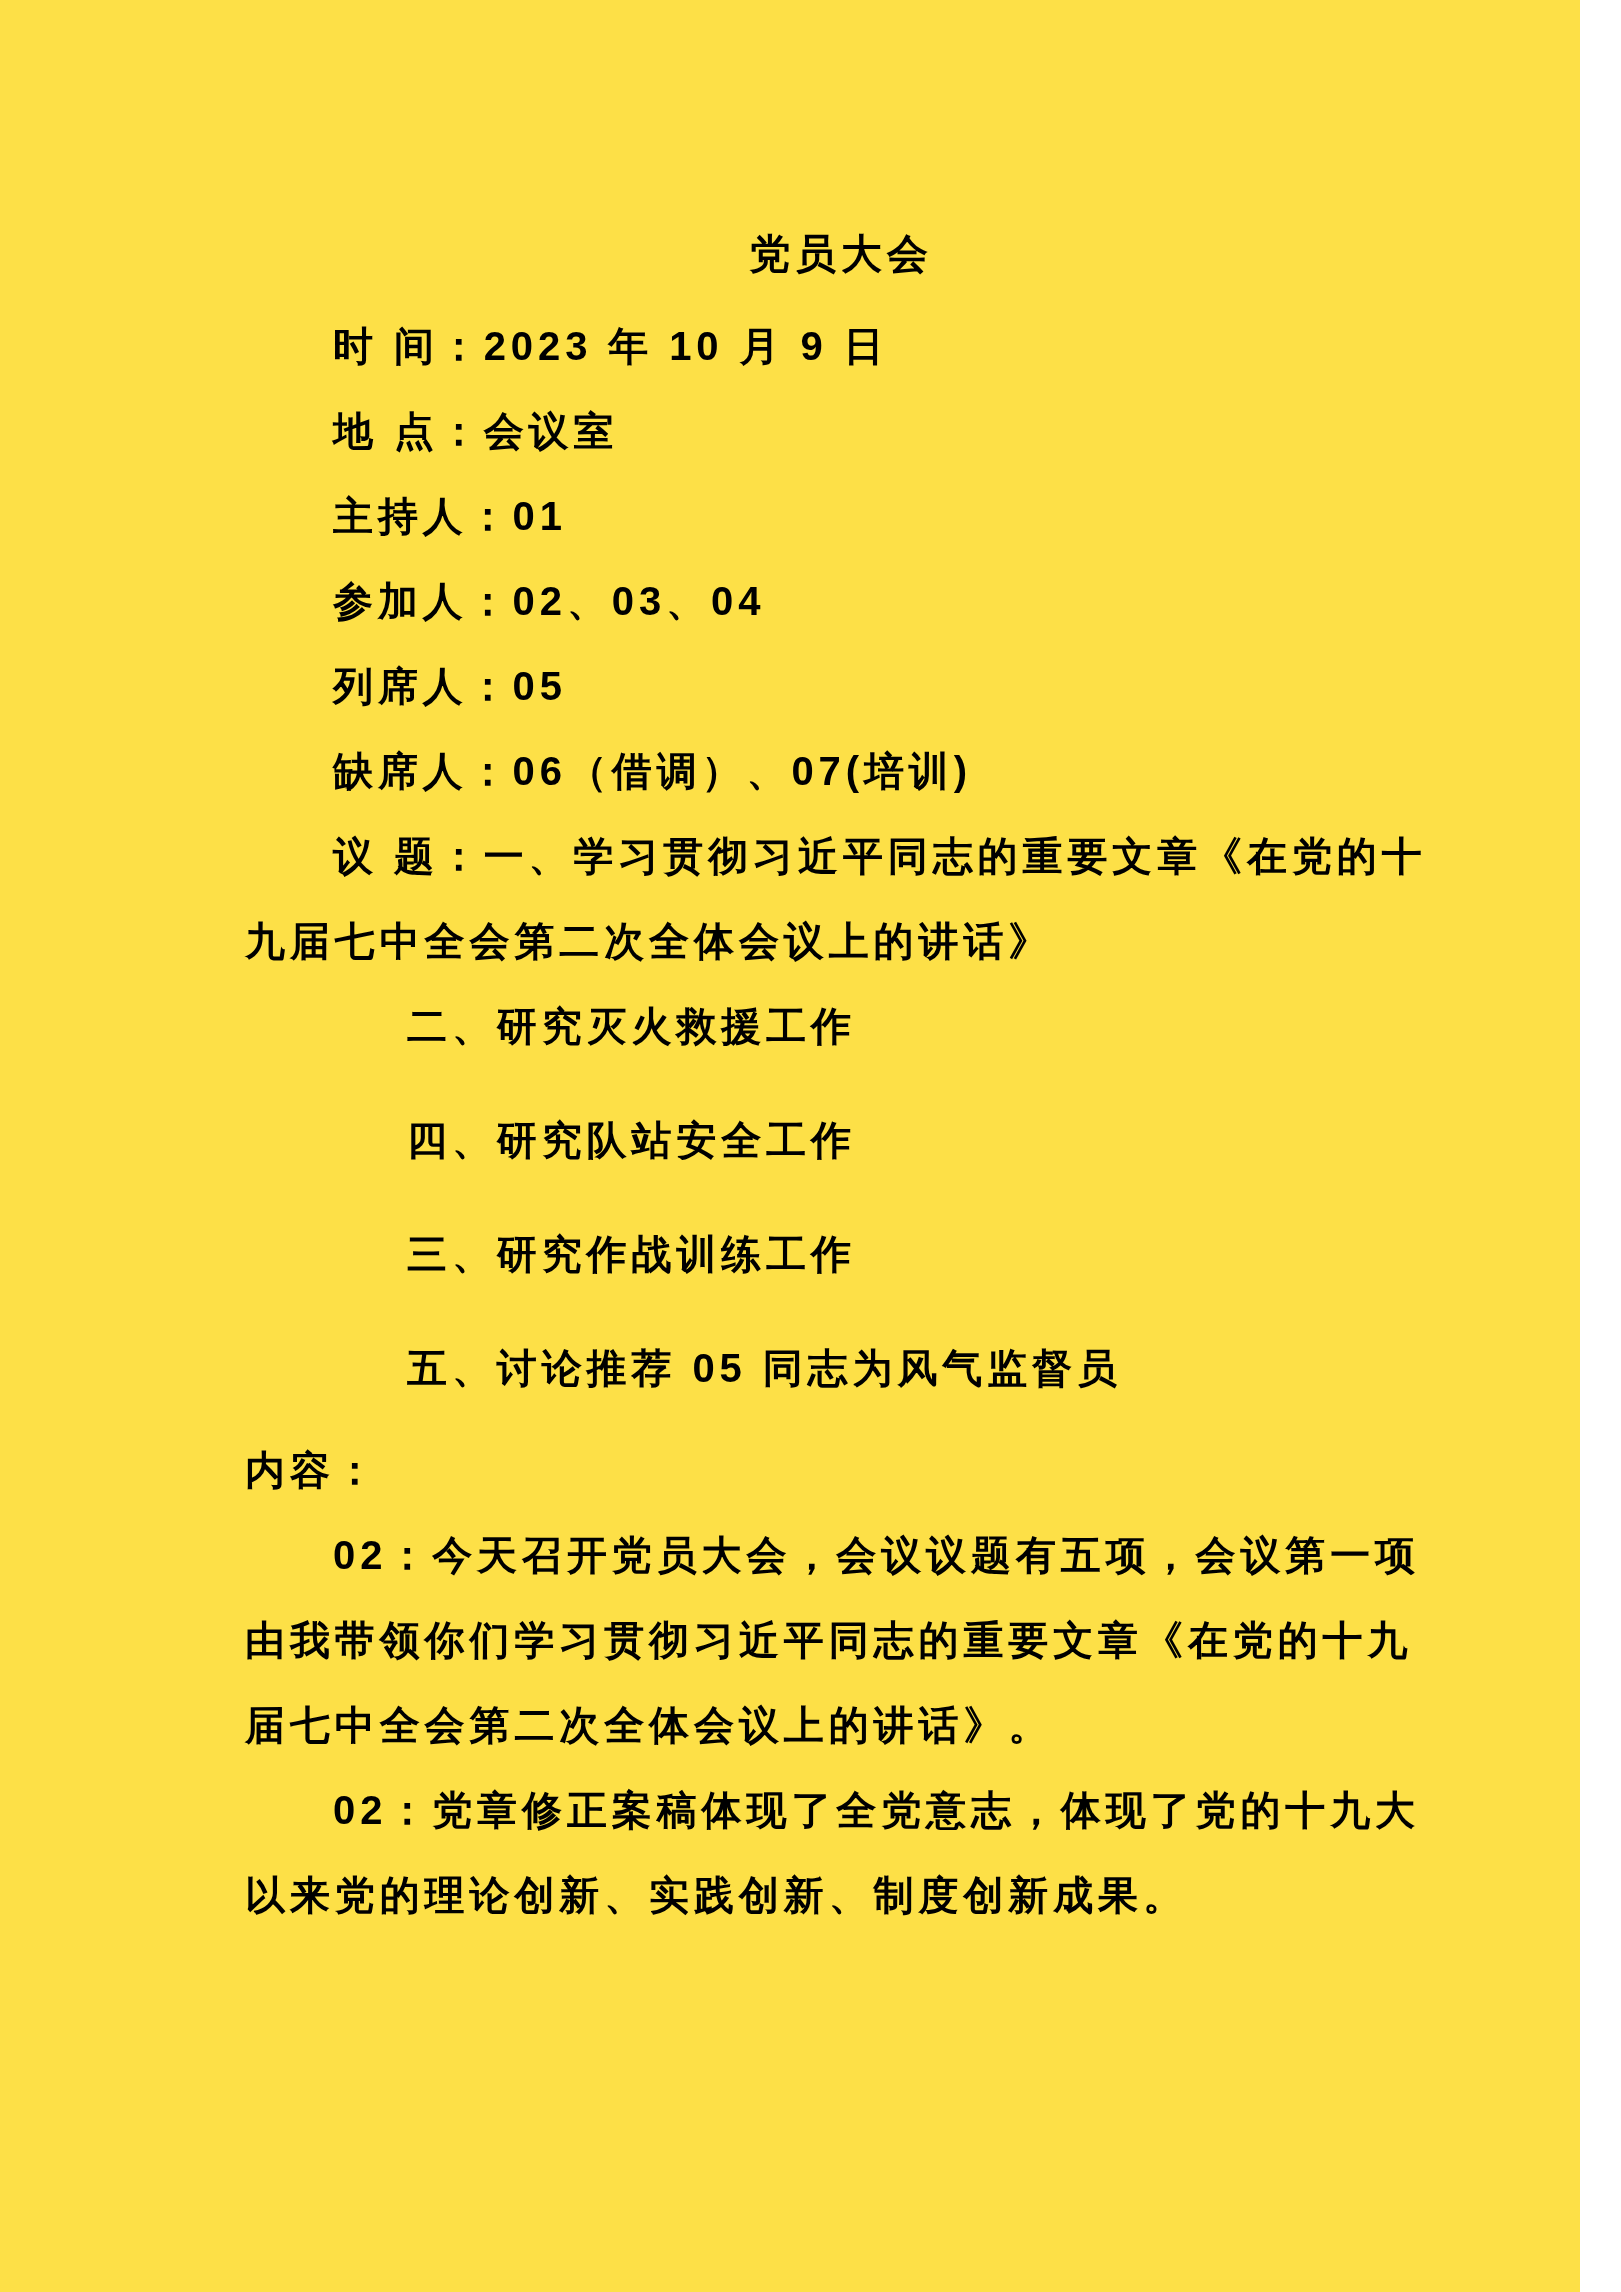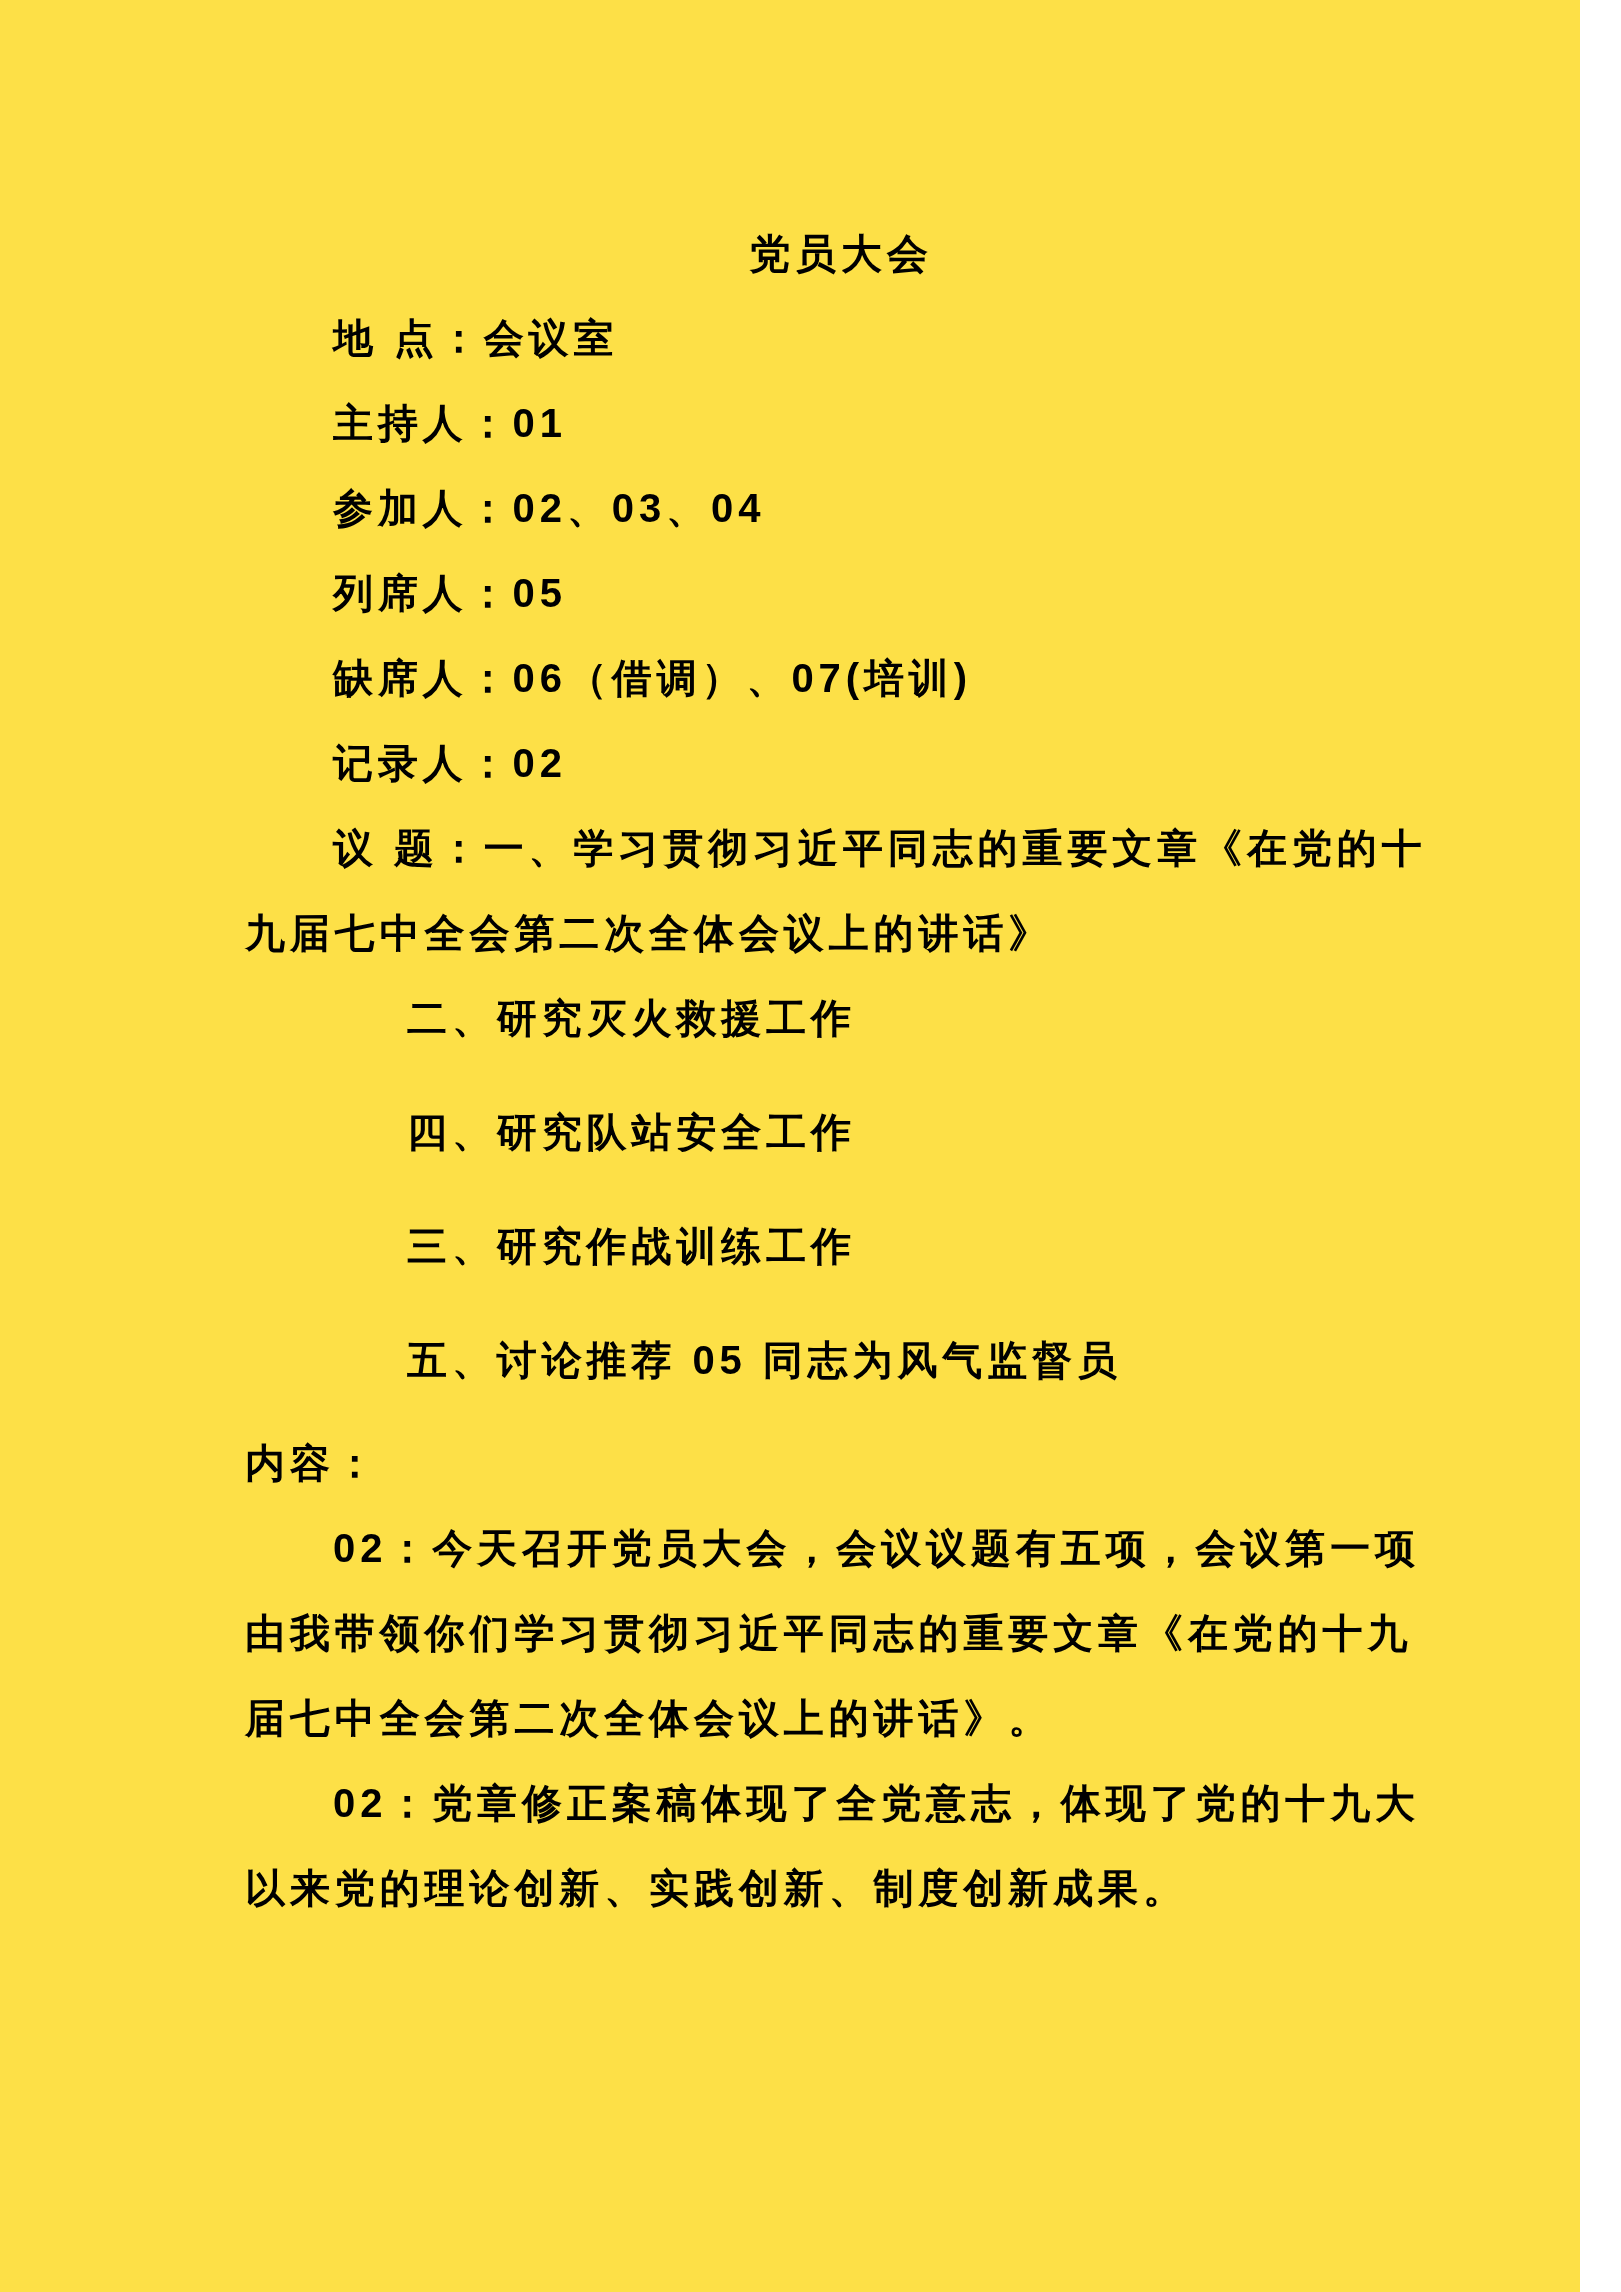--- a/index.html
+++ b/index.html
@@ -49,26 +49,26 @@
   }
 </style>
 </head>
 <body>
 
 <div class="page">
   <div class="content">
 
     <div class="line title">党员大会</div>
 
+    <div class="line indent1 meta-first">时 间：2023 年 10 月 9 日</div>
     <div class="line indent1">地 点：会议室</div>
     <div class="line indent1">主持人：01</div>
     <div class="line indent1">参加人：02、03、04</div>
     <div class="line indent1">列席人：05</div>
     <div class="line indent1">缺席人：06（借调）、07(培训)</div>
-    <div class="line indent1">记录人：02</div>
 
     <div class="line indent1">议 题：一、学习贯彻习近平同志的重要文章《在党的十</div>
     <div class="line">九届七中全会第二次全体会议上的讲话》</div>
 
     <div class="line agenda">二、研究灭火救援工作</div>
     <div class="line agenda agenda-gap">四、研究队站安全工作</div>
     <div class="line agenda agenda-gap">三、研究作战训练工作</div>
     <div class="line agenda agenda-gap">五、讨论推荐 05 同志为风气监督员</div>
 
     <div class="line content-label">内容：</div>

